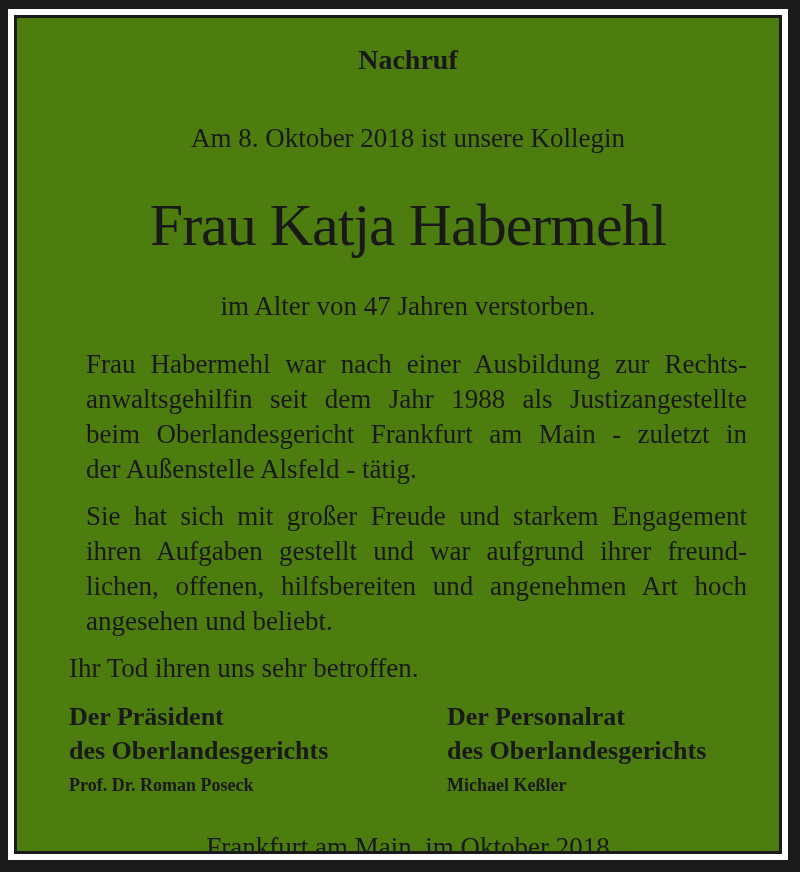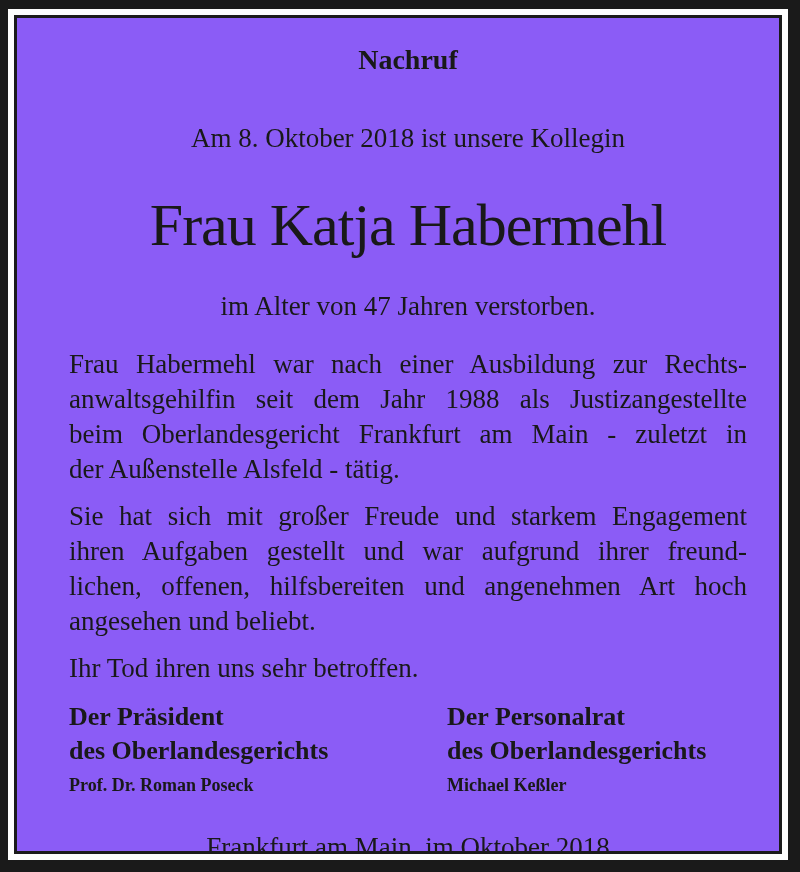--- a/index.html
+++ b/index.html
@@ -20,21 +20,21 @@
     background: #fdfdfd;
     border-style: solid;
     border-color: #1a1a1a;
     border-width: 9px 12px 12px 8px;
     padding: 6px;
   }
   .inner-frame {
     box-sizing: border-box;
     height: 100%;
     border: 3px solid #1a1a1a;
-    background: #8b5cf6;
+    background: #4d7c0f;
     padding: 0 32px 4px 52px;
     overflow: hidden;
   }
   .title {
     margin-top: 26px;
     font-size: 28px;
     line-height: 32px;
     font-weight: bold;
     text-align: center;
   }
@@ -62,20 +62,21 @@
     margin: 22px 0 0 0;
     font-size: 27px;
     line-height: 35px;
   }
   .para.second {
     margin-top: 12px;
   }
   .jline {
     text-align: justify;
     text-align-last: justify;
+    margin-left: 17px;
   }
   .jline.last {
     text-align: left;
     text-align-last: left;
   }
   .closing {
     margin-top: 12px;
     font-size: 27px;
     line-height: 35px;
     text-align: left;

